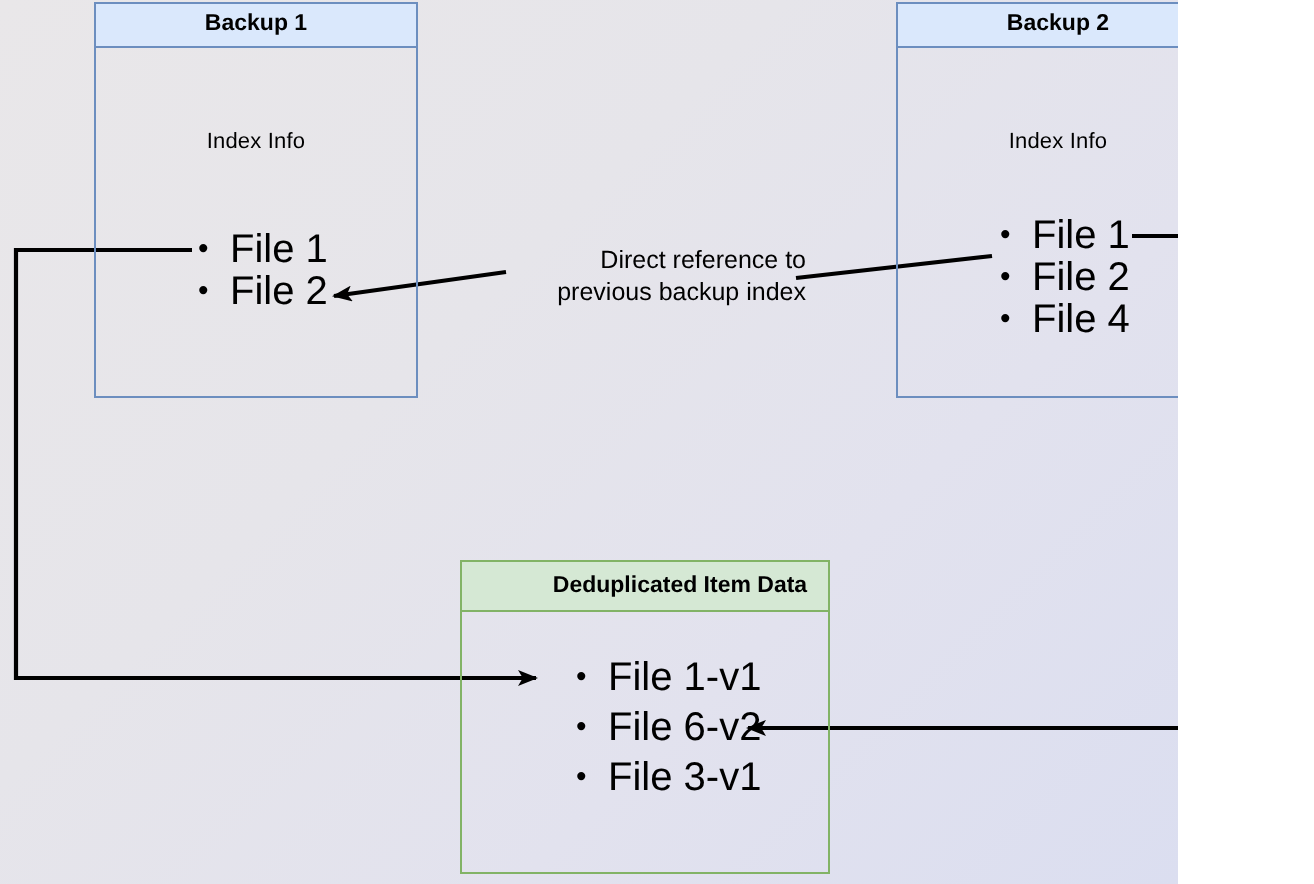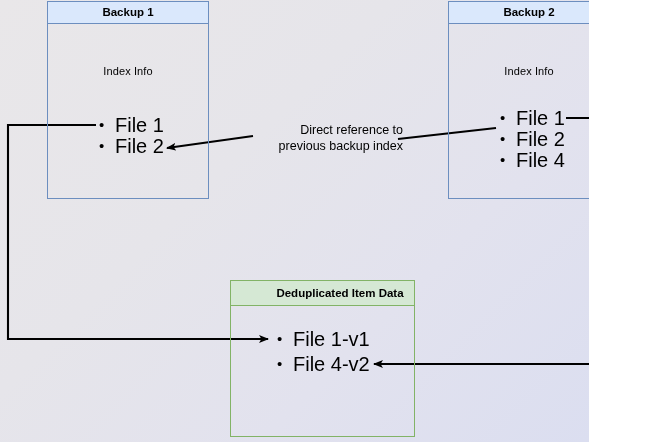--- a/index.html
+++ b/index.html
@@ -165,23 +165,24 @@
         <li>File 1</li>
         <li>File 2</li>
         <li>File 4</li>
       </ul>
     </div>
   </div>
 
   <div class="box green" id="box-dedup" style="left: 230px; top: 280px; width: 185px; height: 157px; border-color: rgb(130, 179, 102);">
     <div class="box-header" style="background: rgb(213, 232, 212); border-bottom-color: rgb(130, 179, 102);">Deduplicated Item Data</div>
     <div class="box-body">
-      <ul class="bullet-list wide" style="left:46px; top:21px;">
+      <ul class="bullet-list wide" style="left:57px; top:21px;">
         <li>File 1-v1</li>
-        <li>File 4-v2</li>
+        <li>File 6-v2</li>
+        <li>File 3-v1</li>
       </ul>
     </div>
   </div>
 
   <div class="caption" style="left:253px; top:122px; width:150px;text-align:right;">Direct reference to
 previous backup index</div>
 
 </div>
 
 </body></html>

